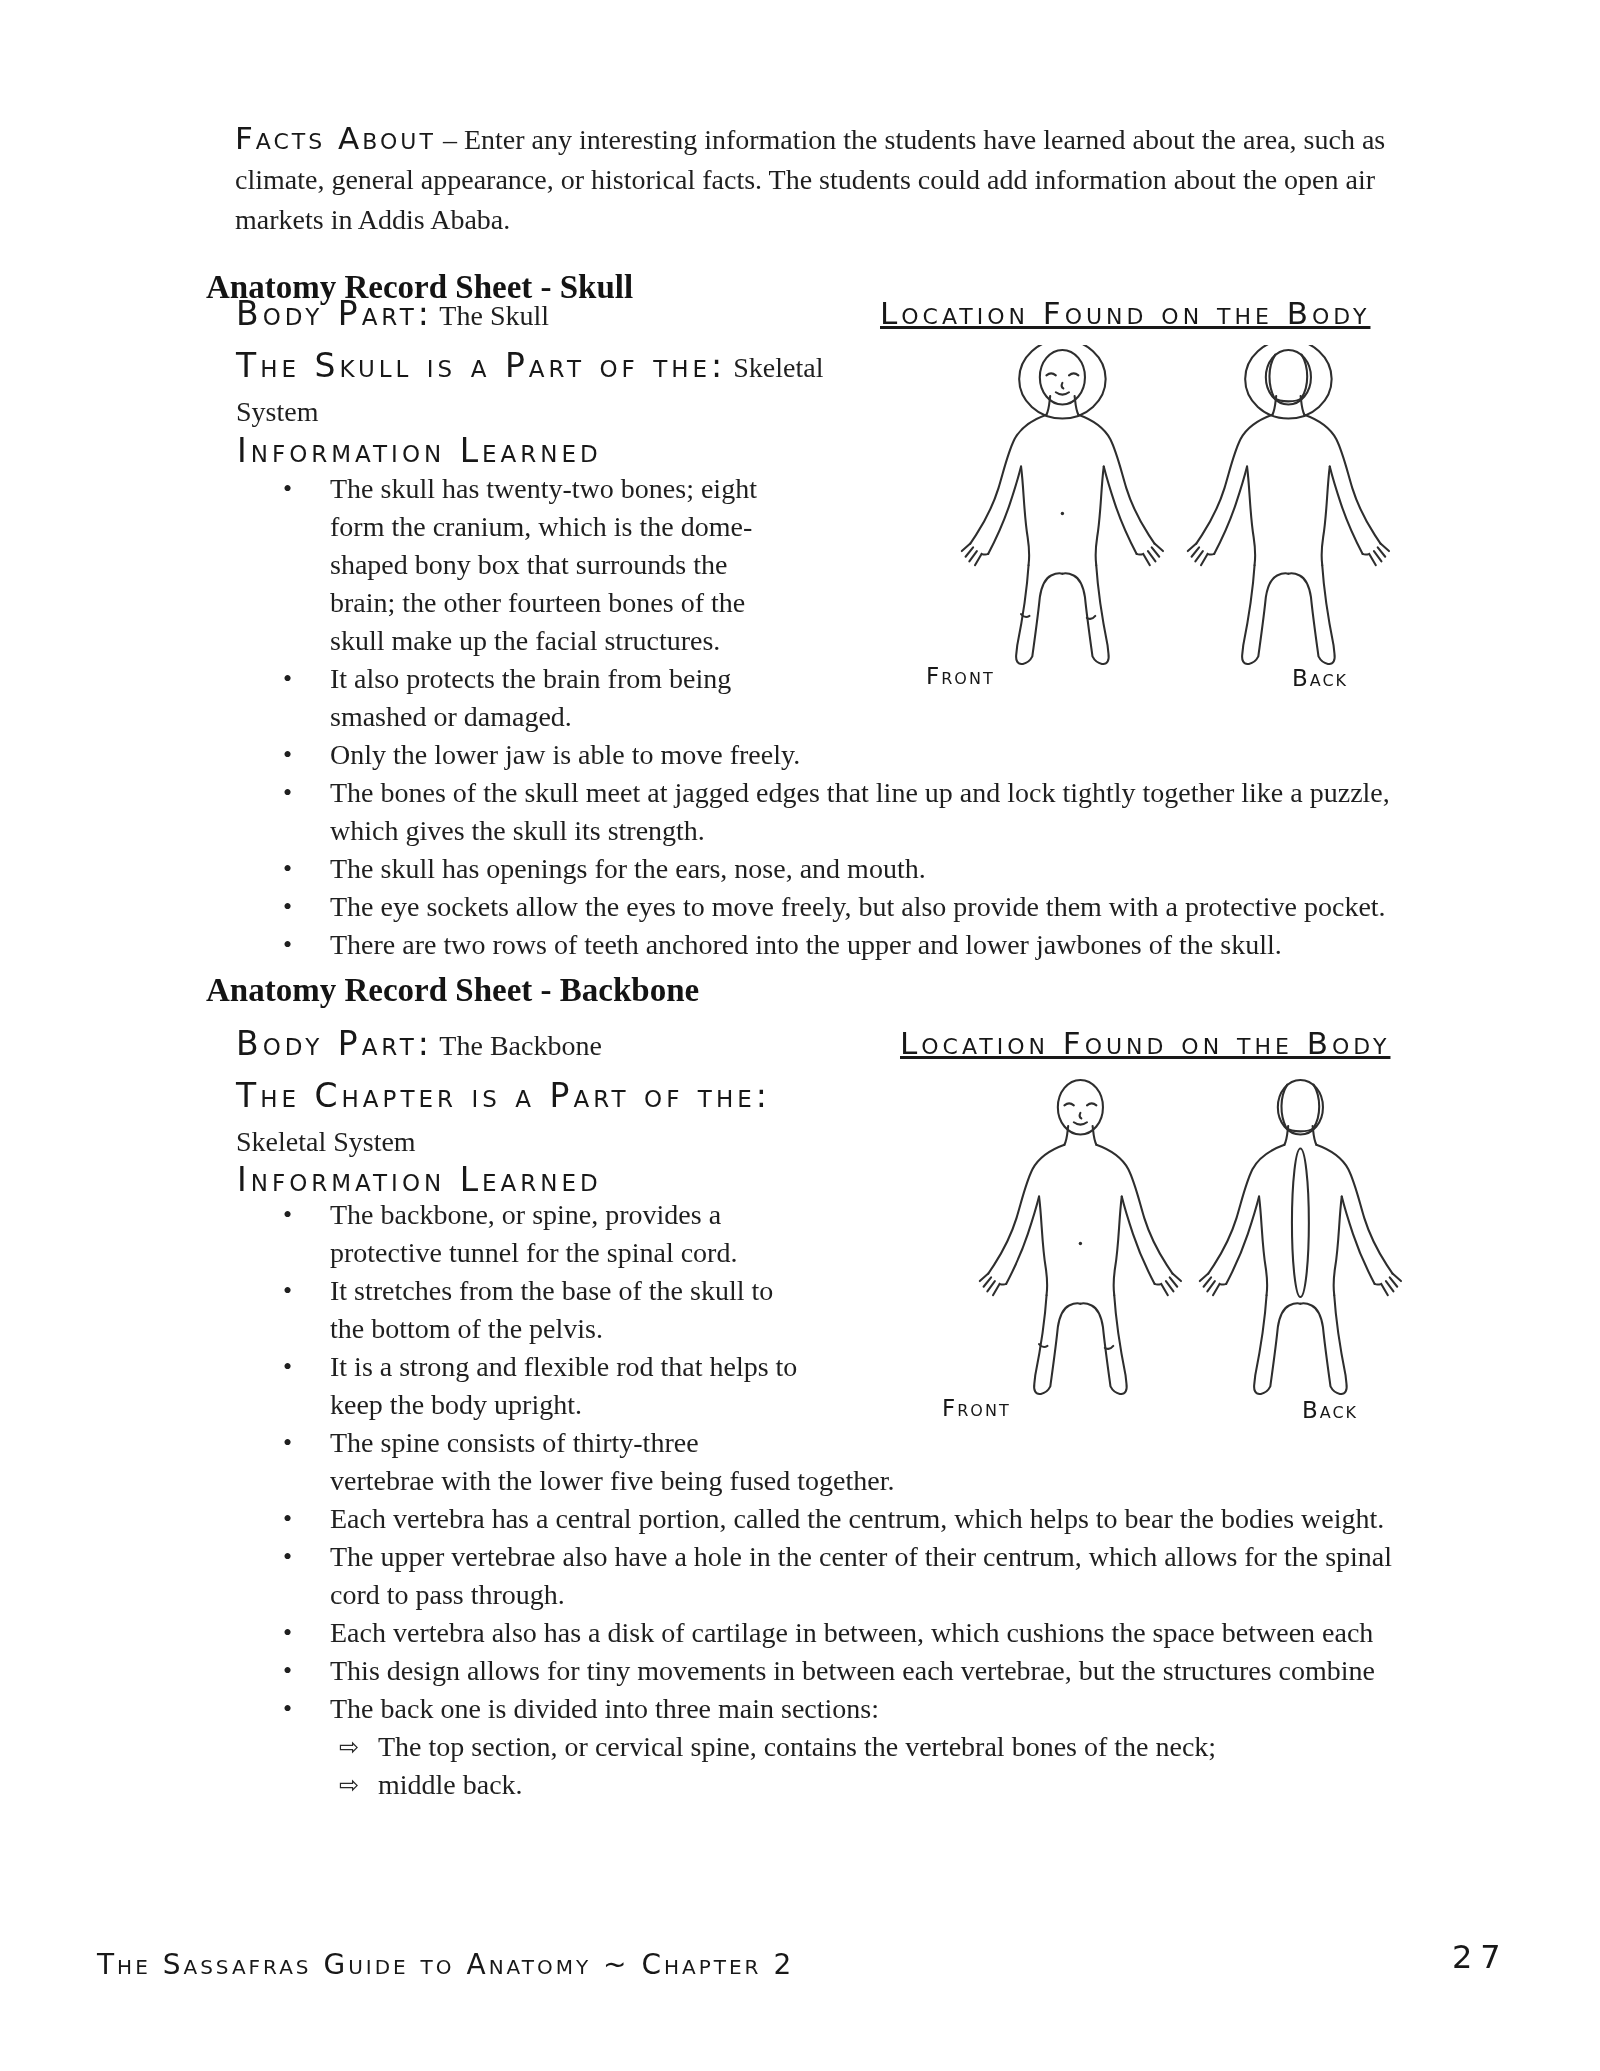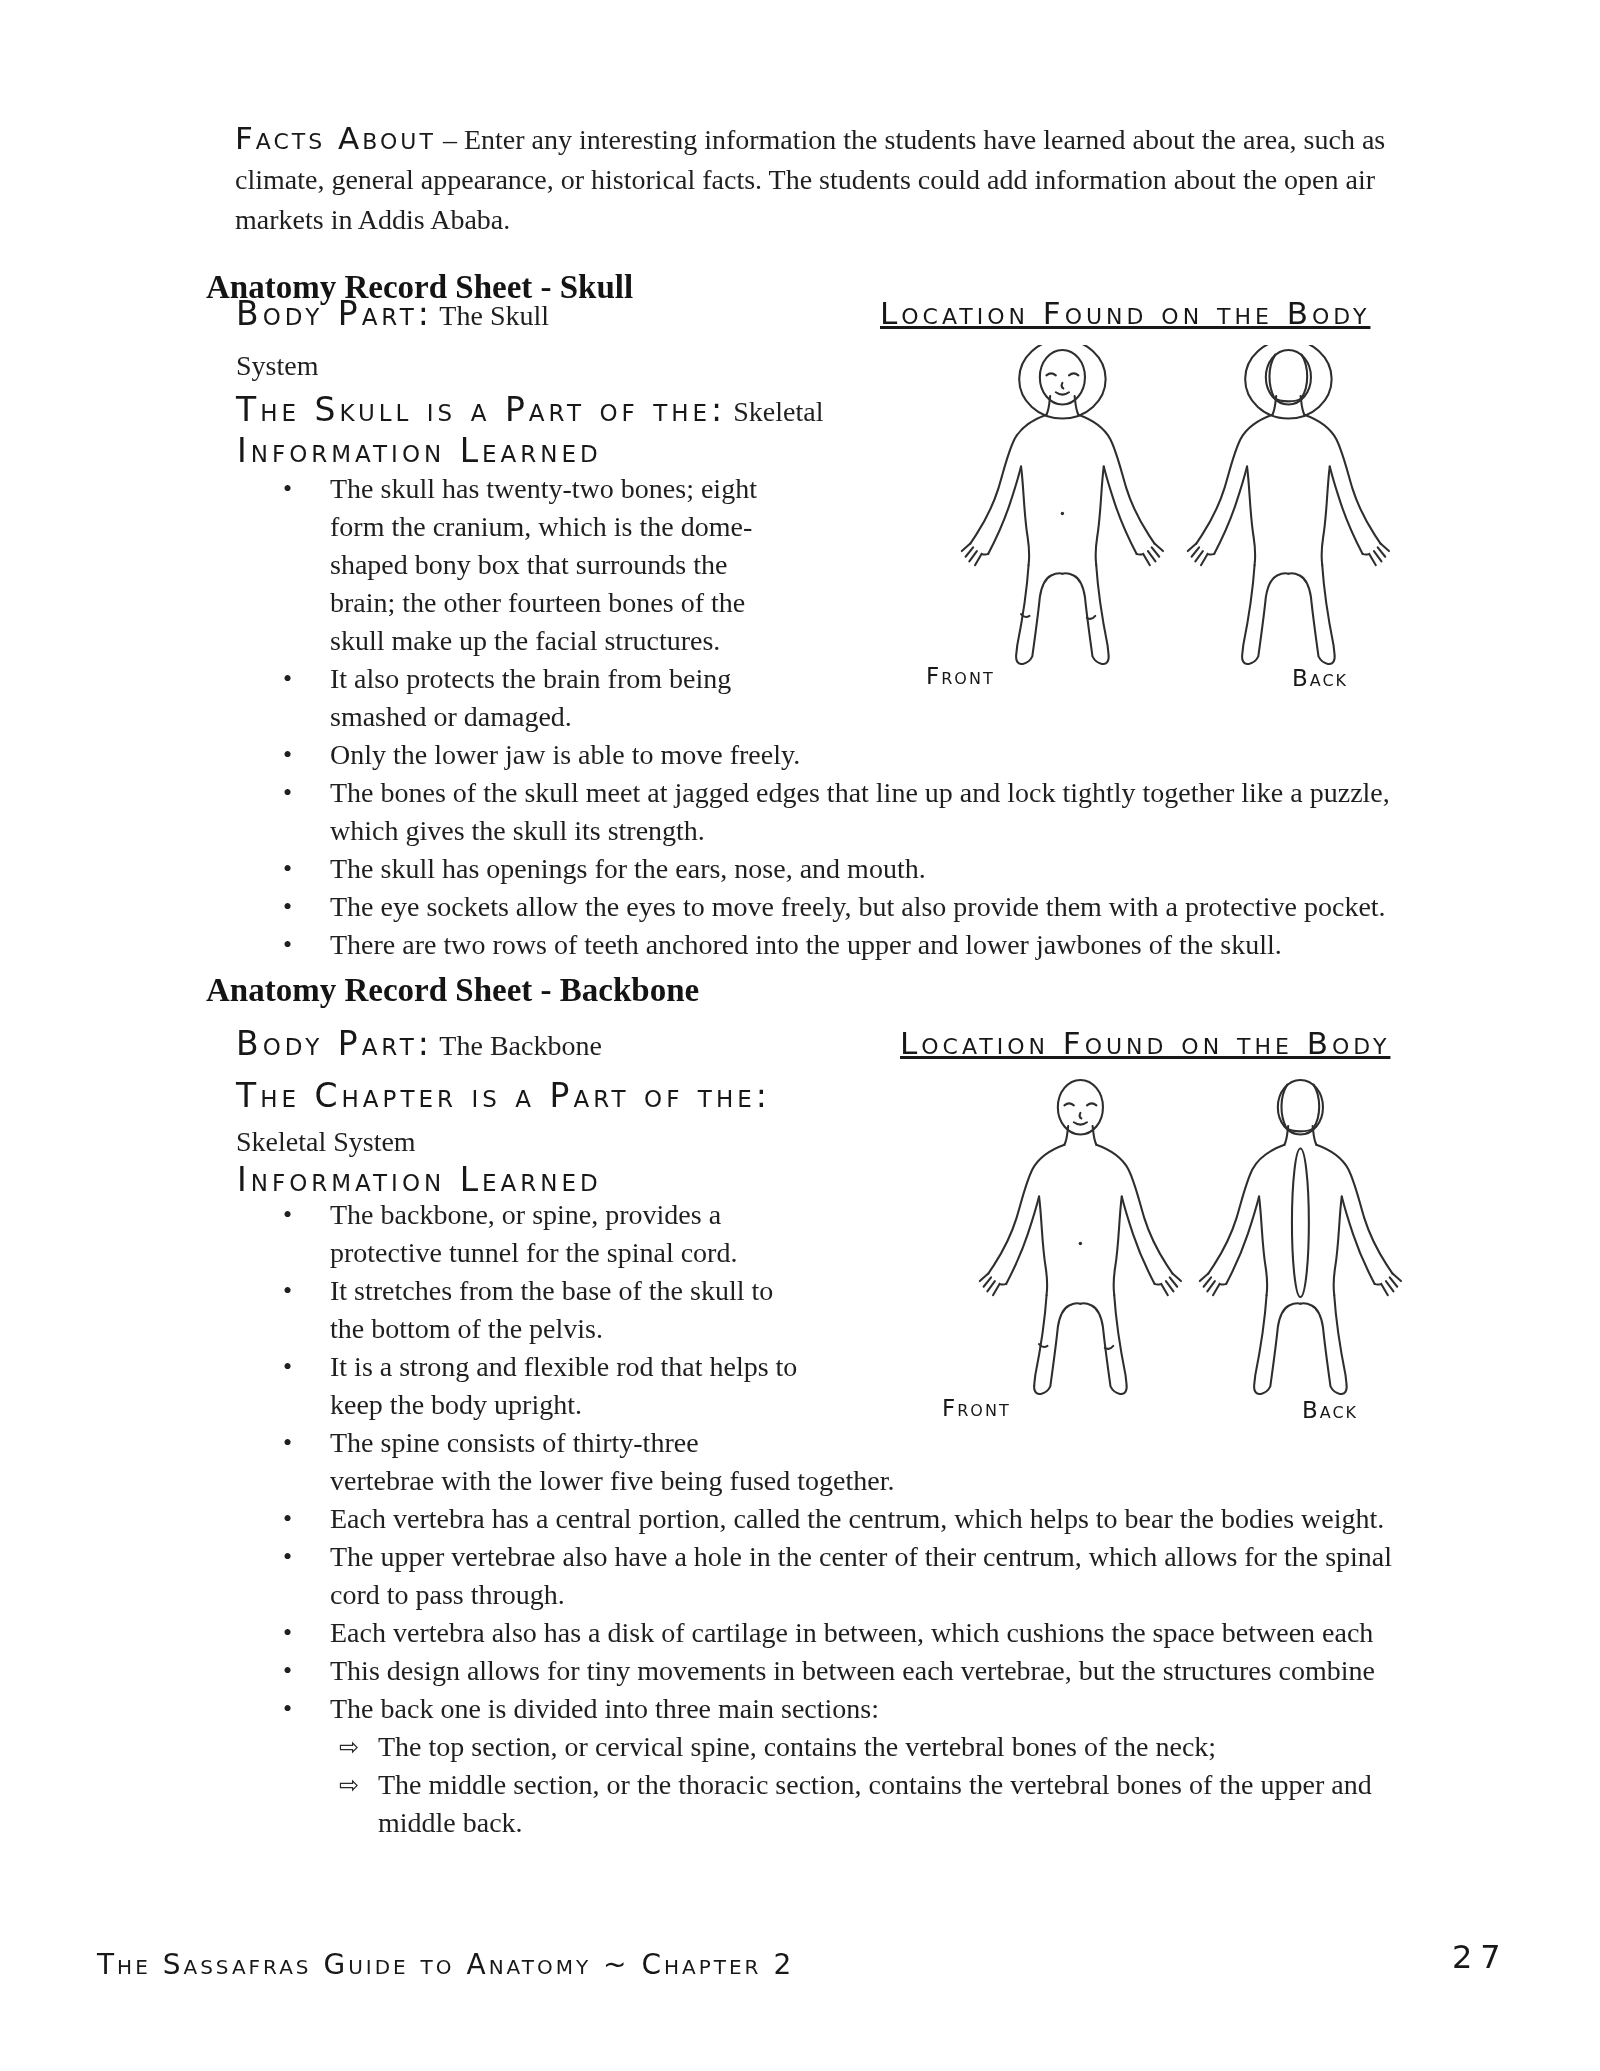--- a/index.html
+++ b/index.html
@@ -103,25 +103,25 @@
 </div>
 
 <div class="abs h-serif s1-head">Anatomy Record Sheet - Skull</div>
 
 <div class="abs subhead s1-bodypart">
   <span class="sc">Body Part:</span>
   <span class="serif">The Skull</span>
 </div>
 
 <div class="abs subhead s1-partof">
-  <div class="pline serif">System</div>
   <div class="pline">
     <span class="sc">The Skull is a Part of the:</span>
     <span class="serif">Skeletal</span>
   </div>
+  <div class="pline serif">System</div>
 </div>
 
 <div class="abs subhead infohead s1-info">
   <span class="sc">Information Learned</span>
 </div>
 
 <div class="abs blist s1-list">
   <div class="b">
     <span class="mk">•</span>
     <span class="ct">
@@ -271,21 +271,20 @@
   </div>
   <div class="sub">
     <span class="mk">⇨</span>
     <span class="ct">
       <span class="line">The top section, or cervical spine, contains the vertebral bones of the neck;</span>
     </span>
   </div>
   <div class="sub">
     <span class="mk">⇨</span>
     <span class="ct">
-      <span class="line">The middle section, or the thoracic section, contains the vertebral bones of the upper and</span>
       <span class="line">middle back.</span>
     </span>
   </div>
 </div>
 
 <div class="abs fig fig2">
   <div class="fig-title sc">Location Found on the Body</div>
   <svg width="600" height="340" viewBox="0 0 600 340" class="lineart">
     <g transform="translate(77,4) scale(0.94)">
       <use href="#body-core"></use>

